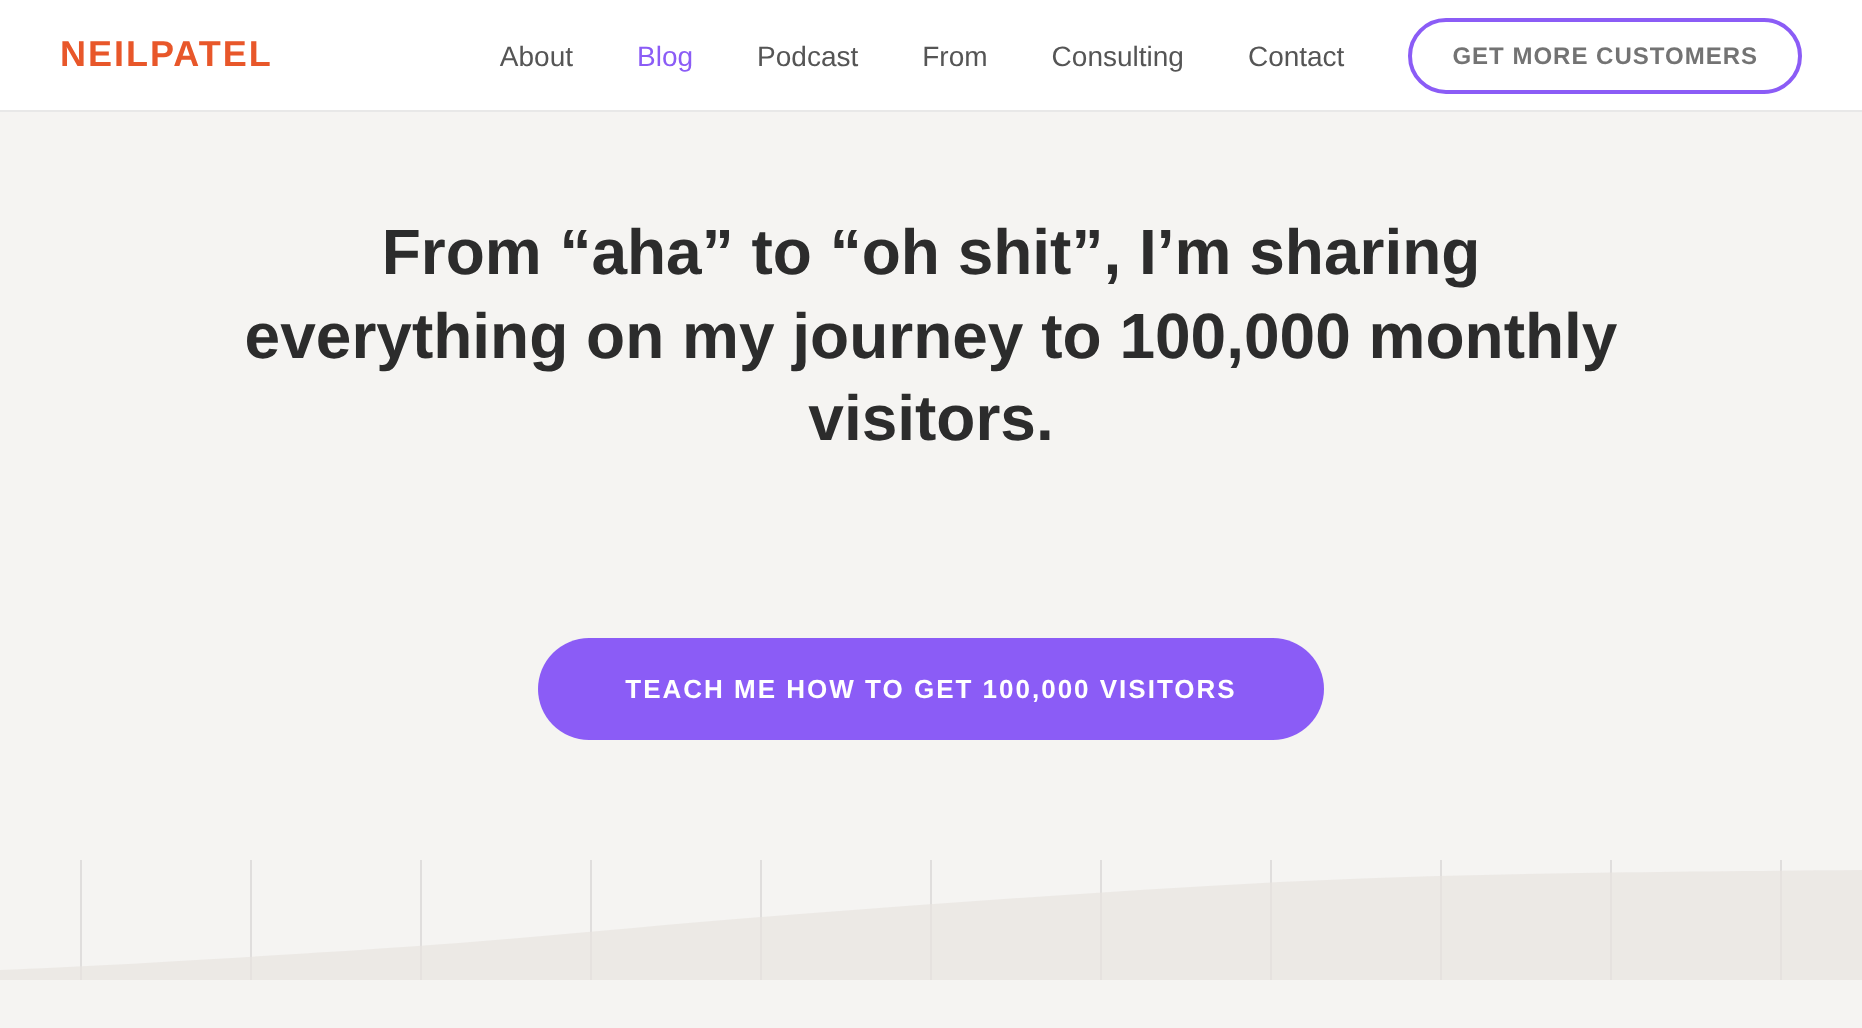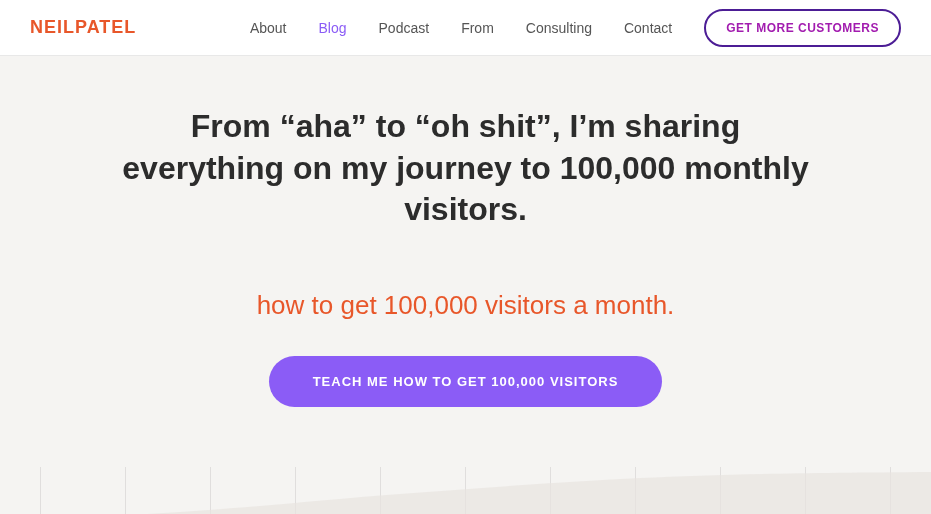--- a/index.html
+++ b/index.html
@@ -51,22 +51,22 @@
       color: #555;
       font-weight: 400;
     }
 
     nav a.active {
       color: #8b5cf6;
       font-weight: 500;
     }
 
     .cta-button-outline {
-      border: 2px solid #4c1d95;
-      color: #a21caf;
+      border: 2px solid #8b5cf6;
+      color: #737373;
       background: transparent;
       padding: 10px 20px;
       border-radius: 30px;
       font-size: 12px;
       font-weight: 700;
       letter-spacing: 0.5px;
       cursor: pointer;
       white-space: nowrap;
       text-transform: uppercase;
     }
@@ -171,21 +171,20 @@
     <a href="#">Contact</a>
   </nav>
 
   <button class="cta-button-outline">GET MORE CUSTOMERS</button>
 </header>
 
 <section class="hero">
   <h1 class="hero-title">From “aha” to “oh shit”, I’m sharing everything on my journey to 100,000 monthly visitors.</h1>
   <p class="hero-subtitle">
     <br>
-    <span>how to get 100,000 visitors a month.</span>
   </p>
   <button class="hero-cta">TEACH ME HOW TO GET 100,000 VISITORS</button>
 </section>
 
 <div class="chart-area">
   <div class="chart-grid">
     <div class="grid-lines">
       <div class="grid-line"></div>
       <div class="grid-line"></div>
       <div class="grid-line"></div>

